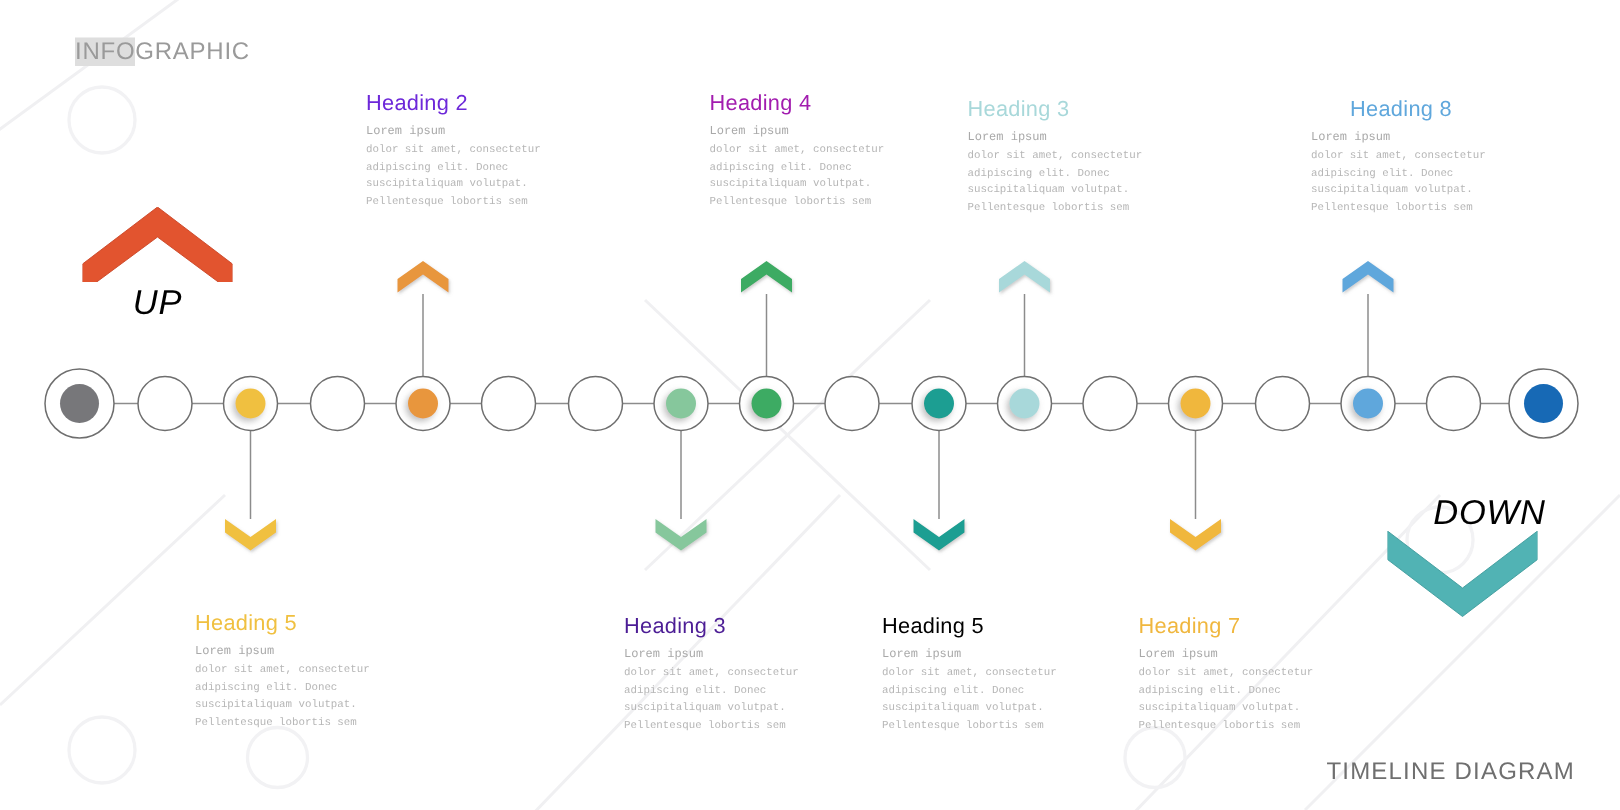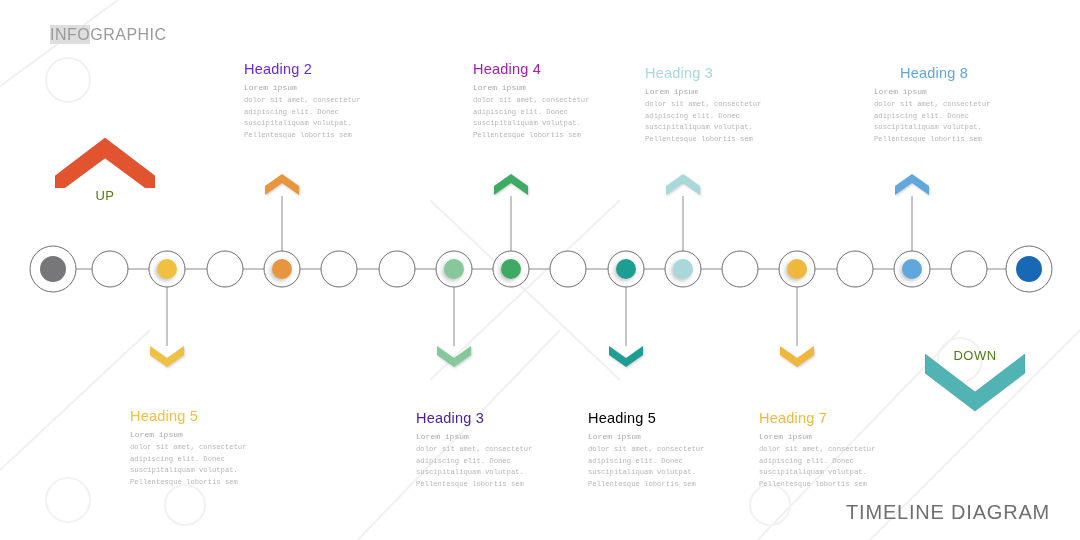--- a/index.html
+++ b/index.html
@@ -40,40 +40,41 @@
     background: #dedede;
     color: #9a9a9a;
     padding: 1px 0;
   }
 
   
   #timeline-diagram-label {
     position: absolute;
     right: 30px;
     bottom: 16px;
-    font-size: 20px;
+    font-size: 16px;
     letter-spacing: 0.8px;
     color: #6f6f6f;
     z-index: 5;
   }
 
   
   .big-marker { position: absolute; z-index: 4; }
   #up-marker { left: 55px; top: 138px; }
   #down-marker { left: 925px; top: 330px; }
   .big-marker .label {
     position: absolute;
     width: 100%;
     text-align: center;
-    font-size: 13px;
-    color: #4d7c0f;
+    font-size: 23px;
+    color: #000000;
     letter-spacing: 0.5px;
+    font-style: italic;
   }
   #up-marker .label { top: 50px; left: 0; }
-  #down-marker .label { top: -2px; left: 0; margin-top: 20px; }
+  #down-marker .label { top: -2px; left: 18px; }
 
   
   .text-block {
     position: absolute;
     width: 120px;
     z-index: 5;
   }
   .text-block .heading {
     font-size: 14.5px;
     font-weight: 400;

